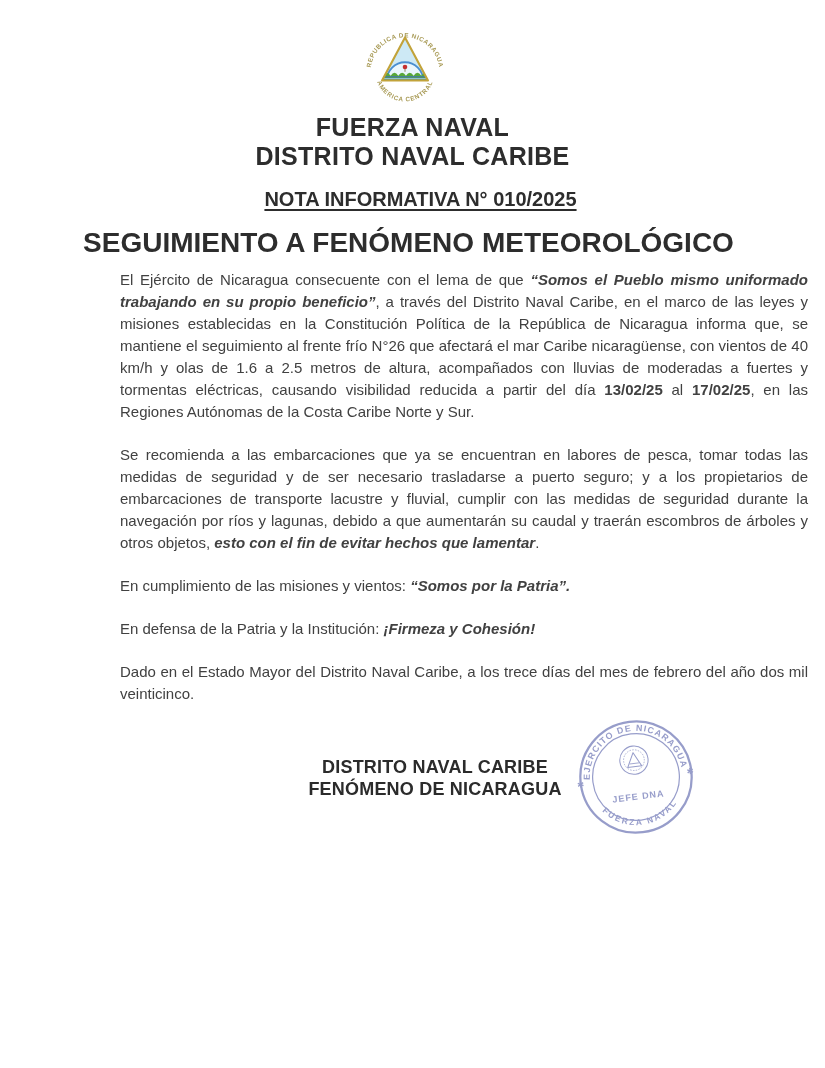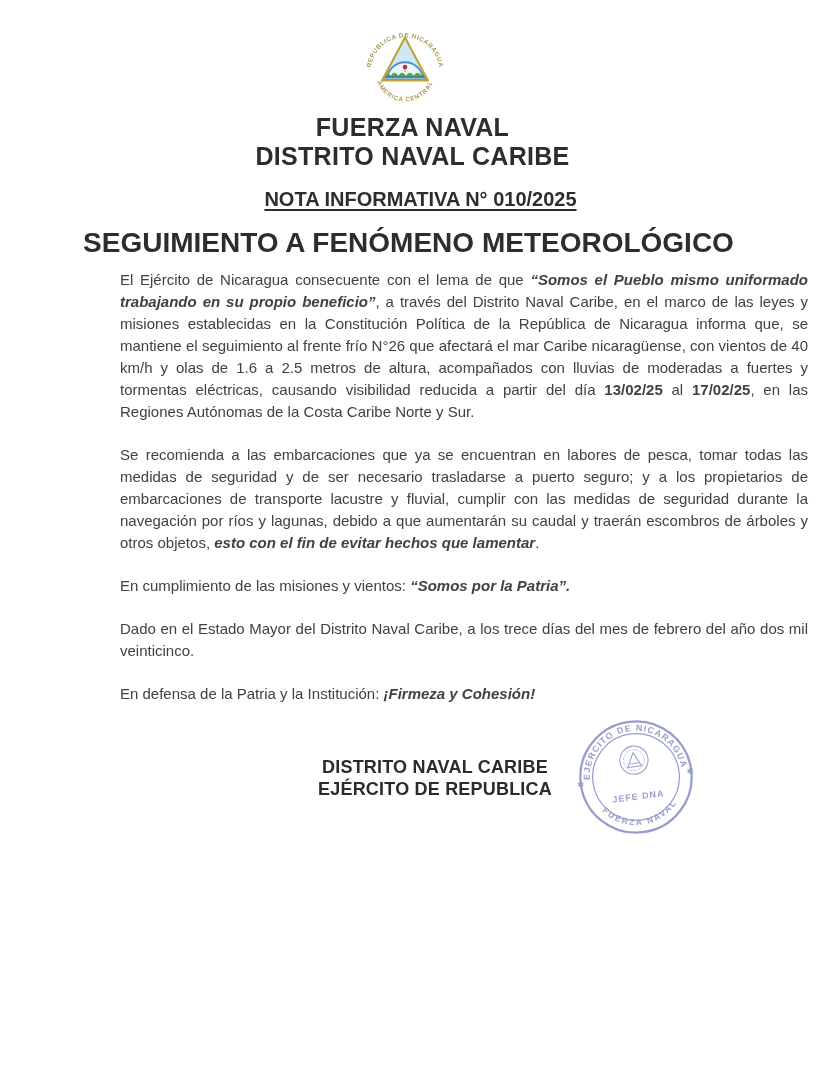--- a/index.html
+++ b/index.html
@@ -129,27 +129,27 @@
   </div>
 
   <div class="note-number">NOTA INFORMATIVA N° 010/2025</div>
 
   <div class="subject-title">SEGUIMIENTO A FENÓMENO METEOROLÓGICO</div>
 
   <div class="doc-body">
       <p><span class="n">El Ejército de Nicaragua consecuente con el lema de que </span><span class="bi">“Somos el Pueblo mismo uniformado trabajando en su propio beneficio”</span><span class="n">, a través del Distrito Naval Caribe, en el marco de las leyes y misiones establecidas en la Constitución Política de la República de Nicaragua informa que, se mantiene el seguimiento al frente frío N°26 que afectará el mar Caribe nicaragüense, con vientos de 40 km/h y olas de 1.6 a 2.5 metros de altura, acompañados con lluvias de moderadas a fuertes y tormentas eléctricas, causando visibilidad reducida a partir del día </span><span class="b">13/02/25</span><span class="n"> al </span><span class="b">17/02/25</span><span class="n">, en las Regiones Autónomas de la Costa Caribe Norte y Sur.</span></p>
       <p><span class="n">Se recomienda a las embarcaciones que ya se encuentran en labores de pesca, tomar todas las medidas de seguridad y de ser necesario trasladarse a puerto seguro; y a los propietarios de embarcaciones de transporte lacustre y fluvial, cumplir con las medidas de seguridad durante la navegación por ríos y lagunas, debido a que aumentarán su caudal y traerán escombros de árboles y otros objetos, </span><span class="bi">esto con el fin de evitar hechos que lamentar</span><span class="n">.</span></p>
       <p><span class="n">En cumplimiento de las misiones y vientos: </span><span class="bi">“Somos por la Patria”.</span></p>
+      <p><span class="n">En defensa de la Patria y la Institución: </span><span class="bi">¡Firmeza y Cohesión!</span></p>
       <p><span class="n">Dado en el Estado Mayor del Distrito Naval Caribe, a los trece días del mes de febrero del año dos mil veinticinco.</span></p>
-      <p><span class="n">En defensa de la Patria y la Institución: </span><span class="bi">¡Firmeza y Cohesión!</span></p>
     </div>
 
   <div class="signature-block">
     <div>DISTRITO NAVAL CARIBE</div>
-    <div>EJÉRCITO DE REPUBLICA</div>
+    <div>FENÓMENO DE NICARAGUA</div>
   </div>
 
   <div class="stamp">
     <svg viewBox="0 0 140 140" width="132" height="132">
       <defs>
         <path id="stampTop" d="M 21,70 A 49,49 0 0 1 119,70" fill="none"></path>
         <path id="stampBottom" d="M 19,70 A 51,51 0 0 0 121,70" fill="none"></path>
       </defs>
       <g transform="rotate(-7 70 70)" stroke="#8188bf" fill="none">
         <circle cx="70" cy="70" r="59" stroke-width="2.4"></circle>

